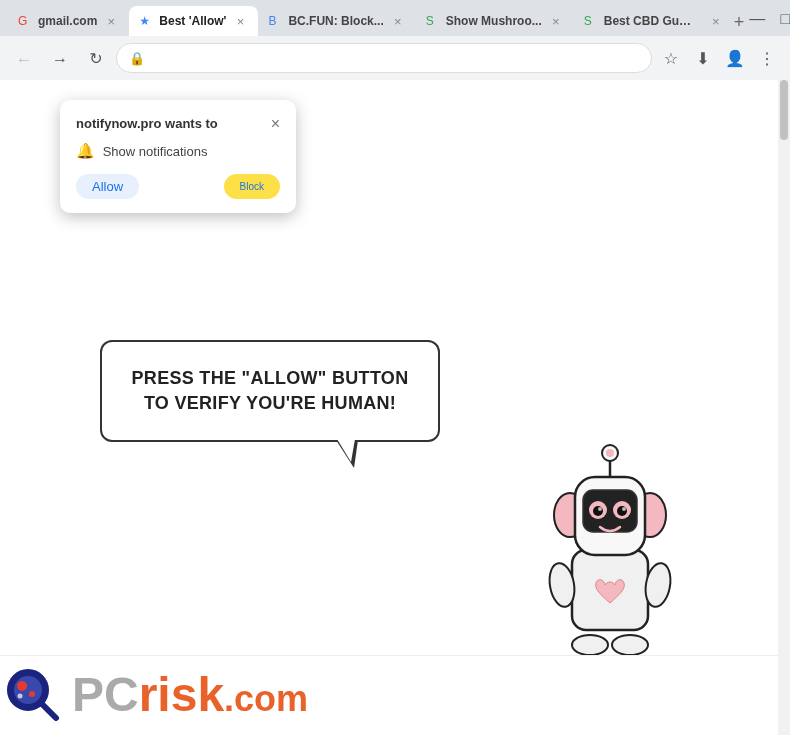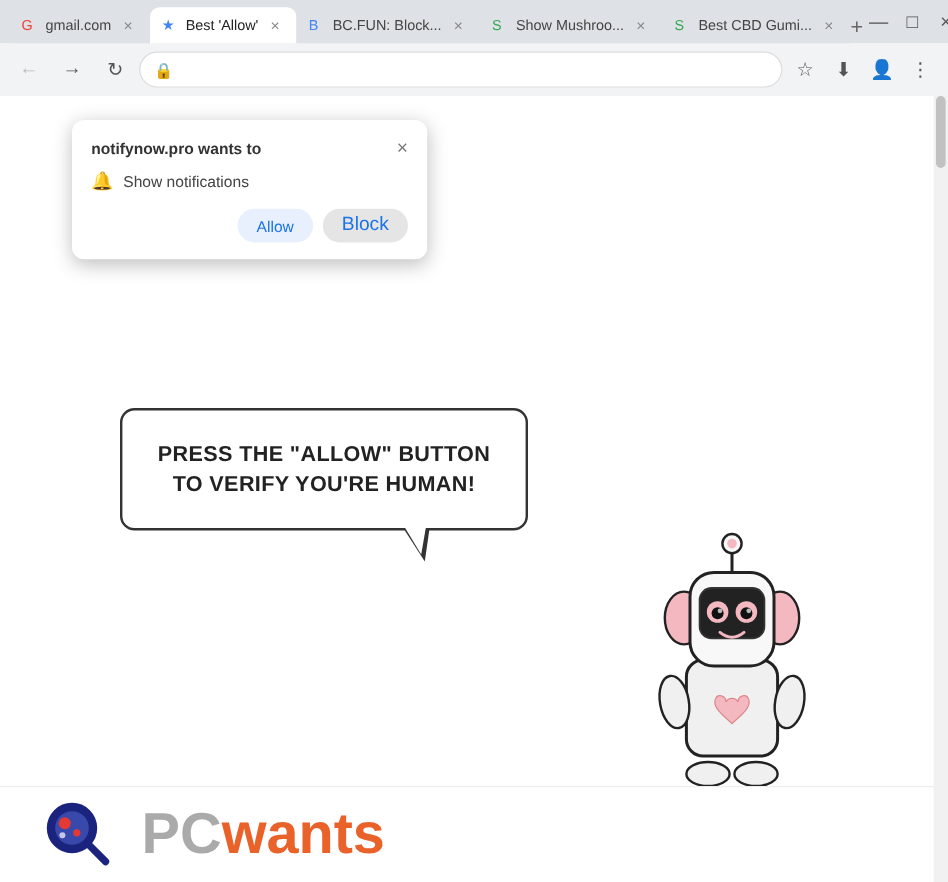--- a/index.html
+++ b/index.html
@@ -19,21 +19,21 @@
       height: 30px; padding: 0 10px;
       border-radius: 8px 8px 0 0;
       font-size: 12px; color: #444;
       background: #dee1e6;
       max-width: 160px;
       gap: 6px;
       position: relative;
     }
     .tab.active { background: #fff; color: #222; }
     .tab-favicon { width: 14px; height: 14px; flex-shrink: 0; }
-    .tab-label { overflow: hidden; white-space: nowrap; text-overflow: ellipsis; max-width: 110px; }
+    .tab-label { overflow: hidden; white-space: nowrap; text-overflow: ellipsis; max-width: 110px; font-weight: bold; }
     .tab-close {
       font-size: 13px; color: #888; cursor: pointer;
       flex-shrink: 0; line-height: 1;
       width: 16px; height: 16px; display: flex; align-items: center; justify-content: center;
       border-radius: 50%;
     }
     .new-tab-btn {
       width: 28px; height: 28px; display: flex; align-items: center; justify-content: center;
       font-size: 18px; color: #666; cursor: pointer; border-radius: 50%;
     }
@@ -78,38 +78,38 @@
       position: absolute; top: 0; width: 8px; left: 2px;
       height: 60px; background: #c1c1c1; border-radius: 4px;
     }
 
     
     .notification-popup {
       position: absolute; top: 20px; left: 60px;
       background: #fff; border-radius: 10px;
       box-shadow: 0 4px 16px rgba(0,0,0,0.25);
       padding: 16px 16px 14px 16px;
-      width: 296px; z-index: 100;
+      width: 236px; z-index: 100;
     }
     .popup-header { display: flex; align-items: flex-start; justify-content: space-between; margin-bottom: 10px; }
     .popup-title { font-size: 13px; color: #333; font-weight: 500; }
     .popup-title span { font-weight: 700; }
     .popup-close { font-size: 16px; color: #777; cursor: pointer; line-height: 1; }
     .popup-row { display: flex; align-items: center; gap: 8px; font-size: 13px; color: #444; margin-bottom: 14px; }
     .bell-icon { font-size: 15px; color: #555; }
-    .popup-buttons { display: flex; justify-content: flex-end; gap: 8px; }
+    .popup-buttons { display: flex; justify-content: space-between; gap: 8px; }
     .btn-allow {
       padding: 5px 16px; border-radius: 20px;
       background: #e8f0fe; color: #1a73e8;
       border: none; font-size: 13px; cursor: pointer;
     }
     .btn-block {
       padding: 5px 16px; border-radius: 20px;
-      background: #e5e5e5; color: #1a73e8;
-      border: none; font-size: 16px; cursor: pointer;
+      background: #fde047; color: #1a73e8;
+      border: none; font-size: 10px; cursor: pointer;
     }
 
     
     .speech-bubble-area {
       position: absolute; top: 260px; left: 100px;
       width: 340px;
     }
     .speech-bubble {
       background: #fff; border: 2px solid #333;
       border-radius: 12px; padding: 24px 28px;
@@ -139,21 +139,21 @@
     .robot-area {
       position: absolute; bottom: 60px; right: 80px;
       width: 200px; height: 280px;
     }
 
     
     .pcrisk-logo {
       position: absolute; bottom: 0; left: 0; right: 0;
       height: 80px; background: #fff;
       display: flex; align-items: center;
-      padding: 8px 36px; gap: 22px;
+      padding: 8px 4px; gap: 8px;
       border-top: 1px solid #eee;
     }
     .pcrisk-icon {
       width: 60px; height: 60px;
     }
     .pcrisk-text {
       font-size: 48px; font-weight: 900; line-height: 1;
     }
     .pcrisk-pc { color: #aaa; }
     .pcrisk-risk { color: #e8622a; }
@@ -287,21 +287,22 @@
       <svg class="pcrisk-icon" viewBox="0 0 60 60" xmlns="http://www.w3.org/2000/svg">
         <circle cx="24" cy="24" r="20" fill="#1a237e" stroke="#1a237e" stroke-width="2"></circle>
         <circle cx="24" cy="24" r="14" fill="#3949ab"></circle>
         <circle cx="18" cy="20" r="5" fill="#e53935"></circle>
         <circle cx="28" cy="28" r="3" fill="#e53935"></circle>
         <line x1="38" y1="38" x2="52" y2="52" stroke="#1a237e" stroke-width="6" stroke-linecap="round"></line>
         <circle cx="16" cy="30" r="2.5" fill="#fff" opacity="0.7"></circle>
       </svg>
       <div style="display:flex; align-items:baseline; gap:0;">
         <span class="pcrisk-text pcrisk-pc">PC</span>
-        <span class="pcrisk-text pcrisk-risk">wants</span>
+        <span class="pcrisk-text pcrisk-risk">risk</span>
+        <span class="pcrisk-dot pcrisk-com">.com</span>
       </div>
     </div>
 
     <div class="scrollbar">
       <div class="scrollbar-thumb"></div>
     </div>
 
   </div>
 </div>
 

